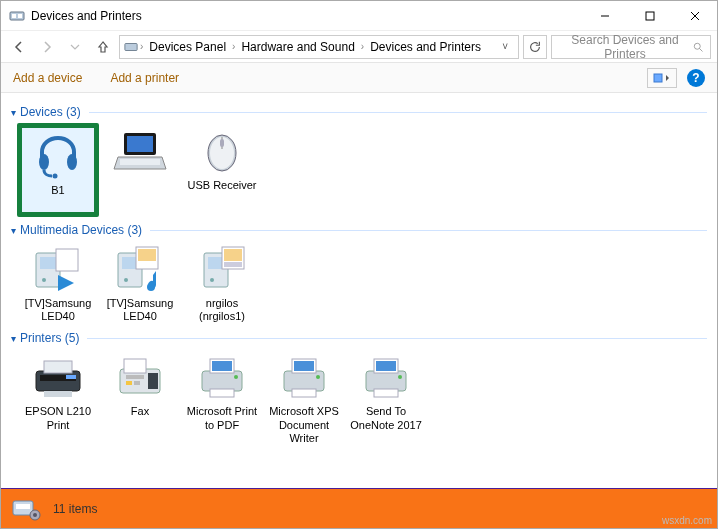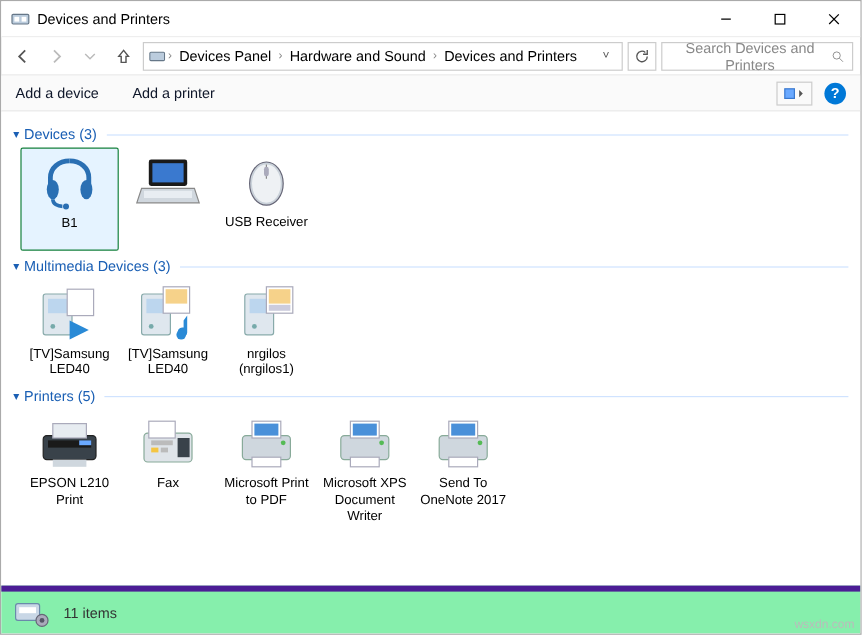--- a/index.html
+++ b/index.html
@@ -67,21 +67,21 @@
     width: 160px; height: 24px; border:1px solid #ccc; display:flex; align-items:center; padding:0 6px;
     color:#777;
     text-align:center;
   }
   .searchbox .ph { flex:1; font-size:12px; color:#888;}
   
   .toolbar {
     display:flex; align-items:center; height:30px; padding:0 12px; border-bottom:1px solid #e5e5e5;
     background:#fafafa;
   }
-  .toolbar .tool-link { color:#0f172a; margin-right:28px; cursor:default;text-align:center;}
+  .toolbar .tool-link { color:#a16207; margin-right:28px; cursor:default;text-align:center;}
   .toolbar .spacer { flex:1; }
   .toolbar .view-btn {
     width:30px; height:20px; border:1px solid #ccc; display:flex; align-items:center; justify-content:center; margin-right:10px;
   }
   .toolbar .help-btn {
     width:18px; height:18px; border-radius:50%; background:#0078d7; color:#fff; display:flex; align-items:center; justify-content:center; font-weight:bold; font-size:12px;
   }
   
   .content { flex:1; overflow:auto; padding: 6px 10px 4px 10px; background:#fff;}
   .group-header {
@@ -91,26 +91,26 @@
   .group-header .line { flex:1; border-bottom:1px solid #d0e3ff; margin-left:8px; height:1px;}
   .items-row { display:flex; flex-wrap:wrap; gap:0px; padding-left:6px;}
   .item {
     width: 82px;
     text-align:center;
     padding:4px 2px 2px 2px;
     font-size:11px;
     line-height:1.2;
     word-break: break-word;
   }
-  .item.selected { border:1px solid #15803d; background:#e5f3ff; border-radius:2px;}
+  .item.selected { border:5px solid #15803d; background:#e5f3ff; border-radius:2px;}
   .item .icon-wrap { width:56px; height:48px; margin:0 auto 4px auto; display:flex; align-items:center; justify-content:center;}
   .item .label { min-height:26px; }
   
   .statusbar {
-    height:40px; border-top:5px solid #4c1d95; background:#86efac; display:flex; align-items:center; padding:0 10px; gap:10px;
+    height:40px; border-top:1px solid #4c1d95; background:#f97316; display:flex; align-items:center; padding:0 10px; gap:10px;
   }
   .statusbar .stat-icon { width:32px; height:28px; }
   .statusbar .stat-text { color:#333; }
   .watermark {
     position:absolute; right:6px; bottom:3px; font-size:10px; color:#bbb; pointer-events:none;
   }
   
   svg { display:block; }
 </style>
 </head>

